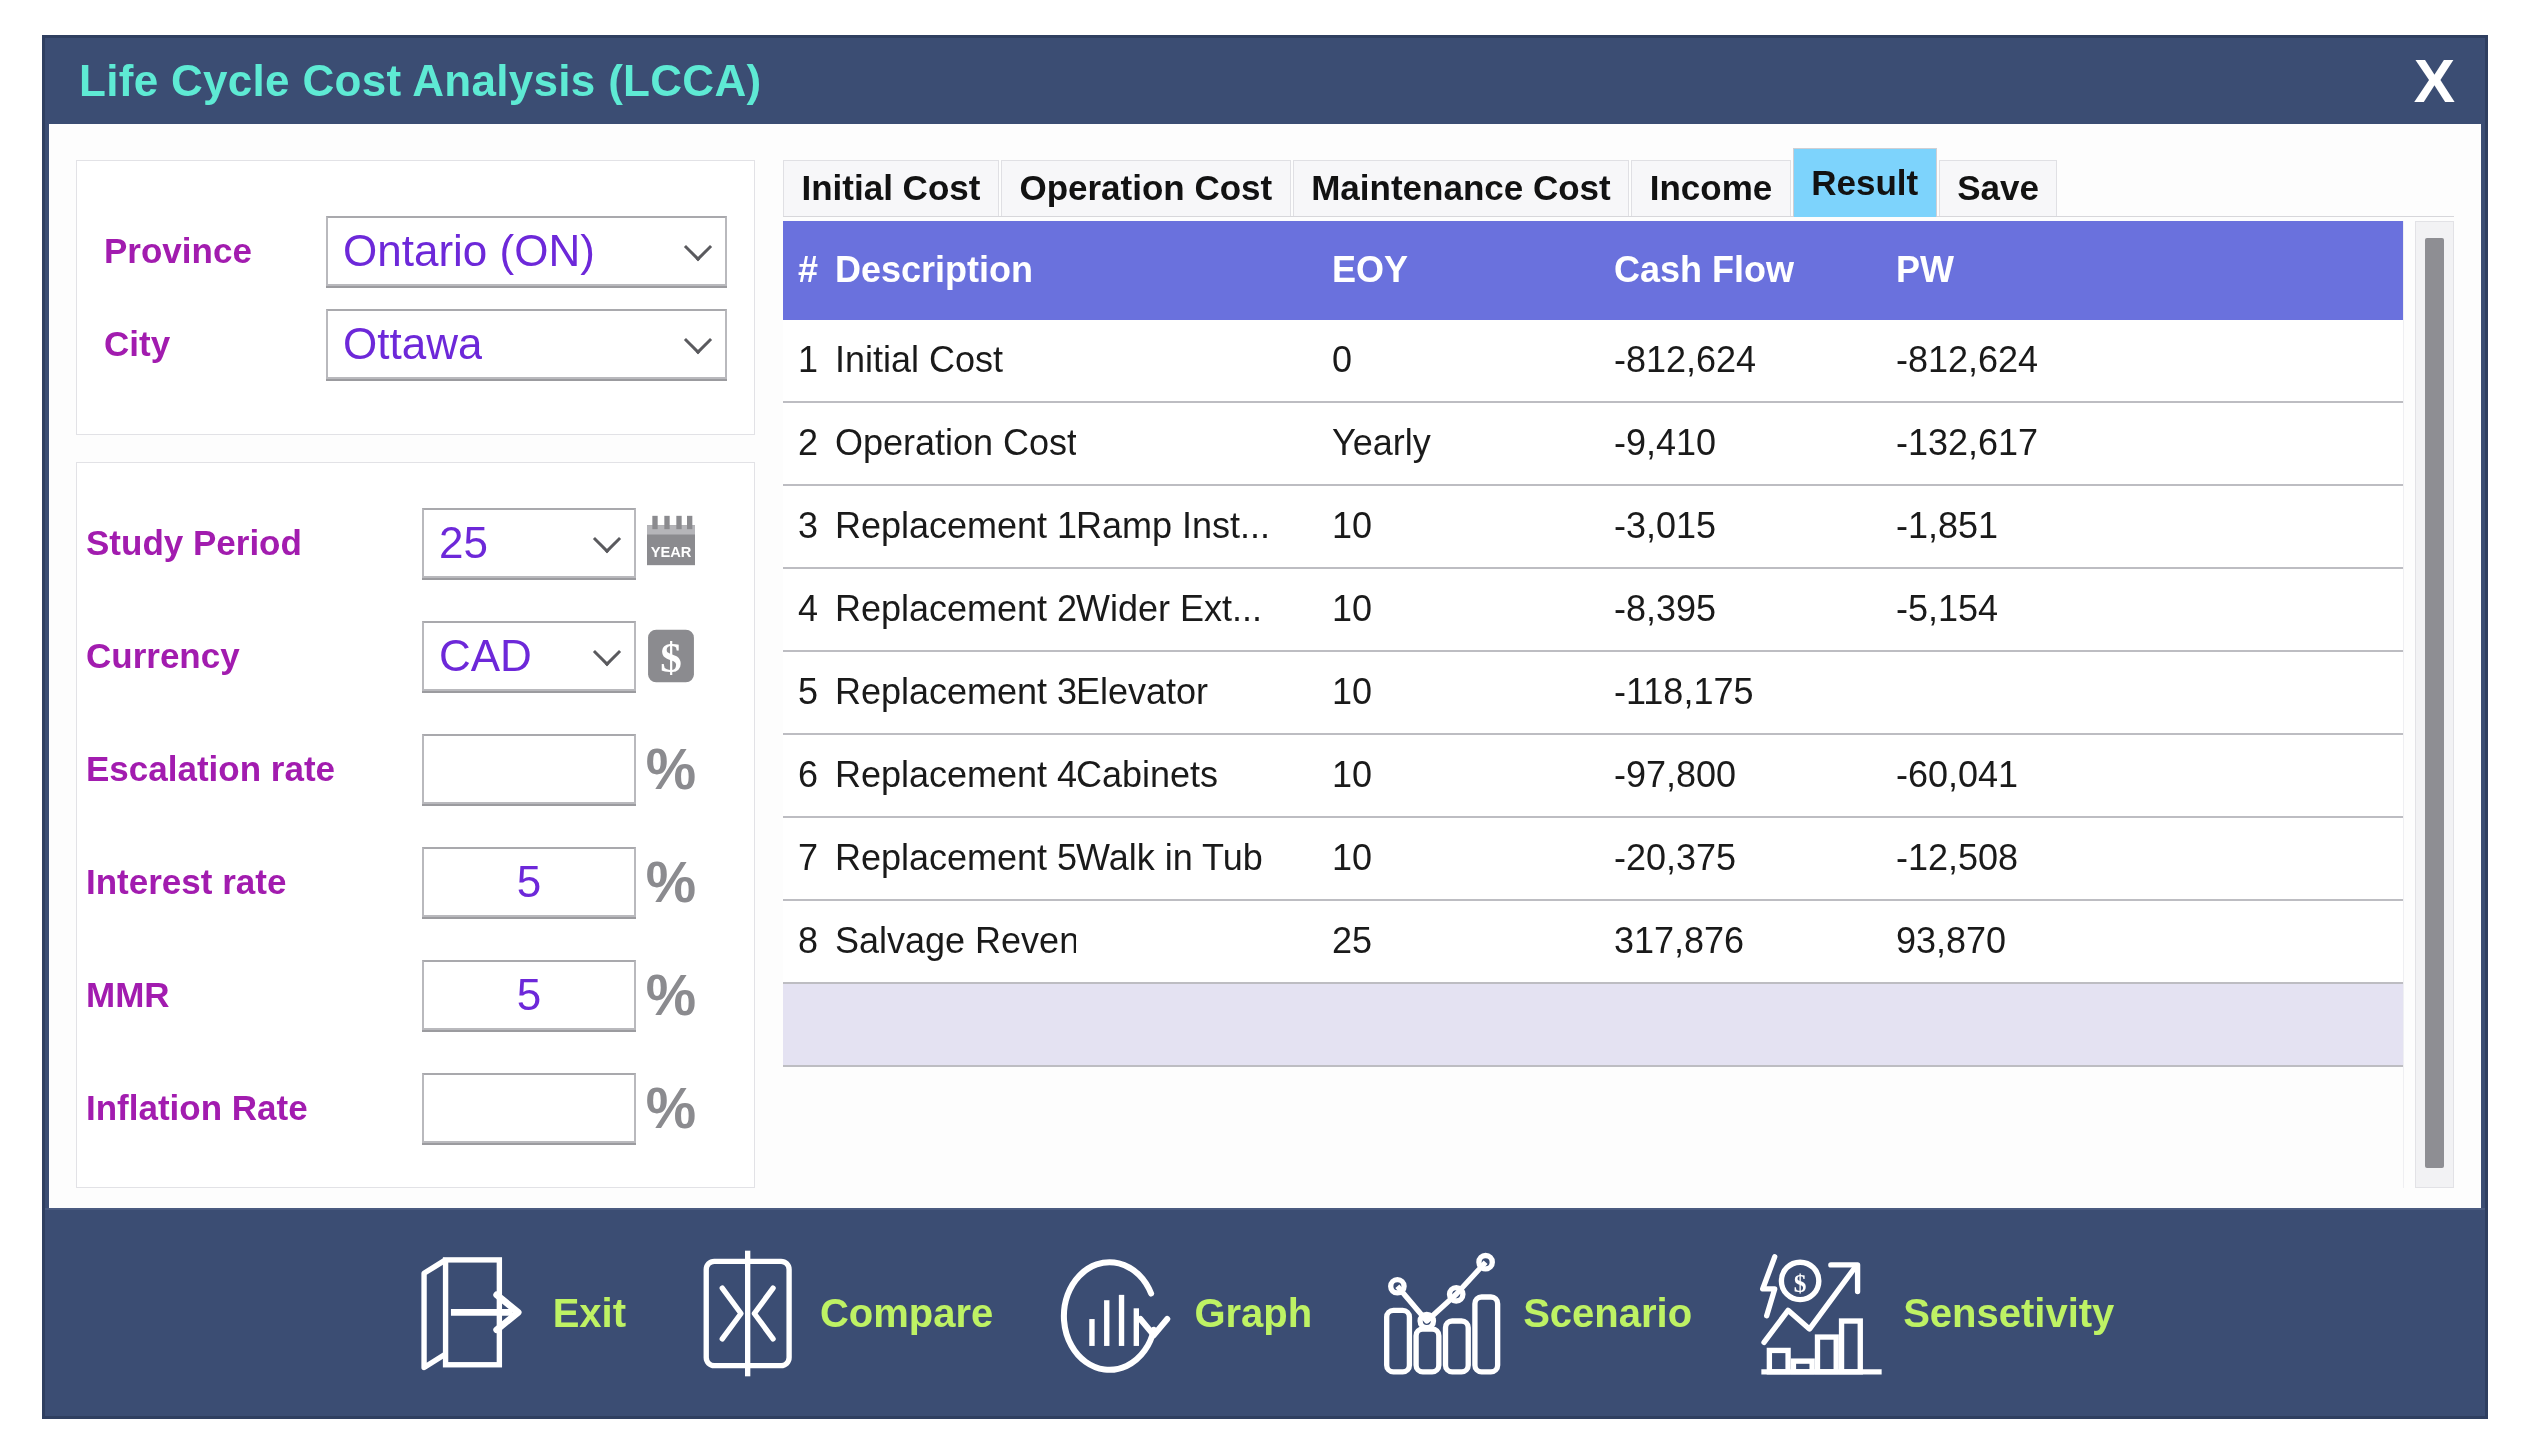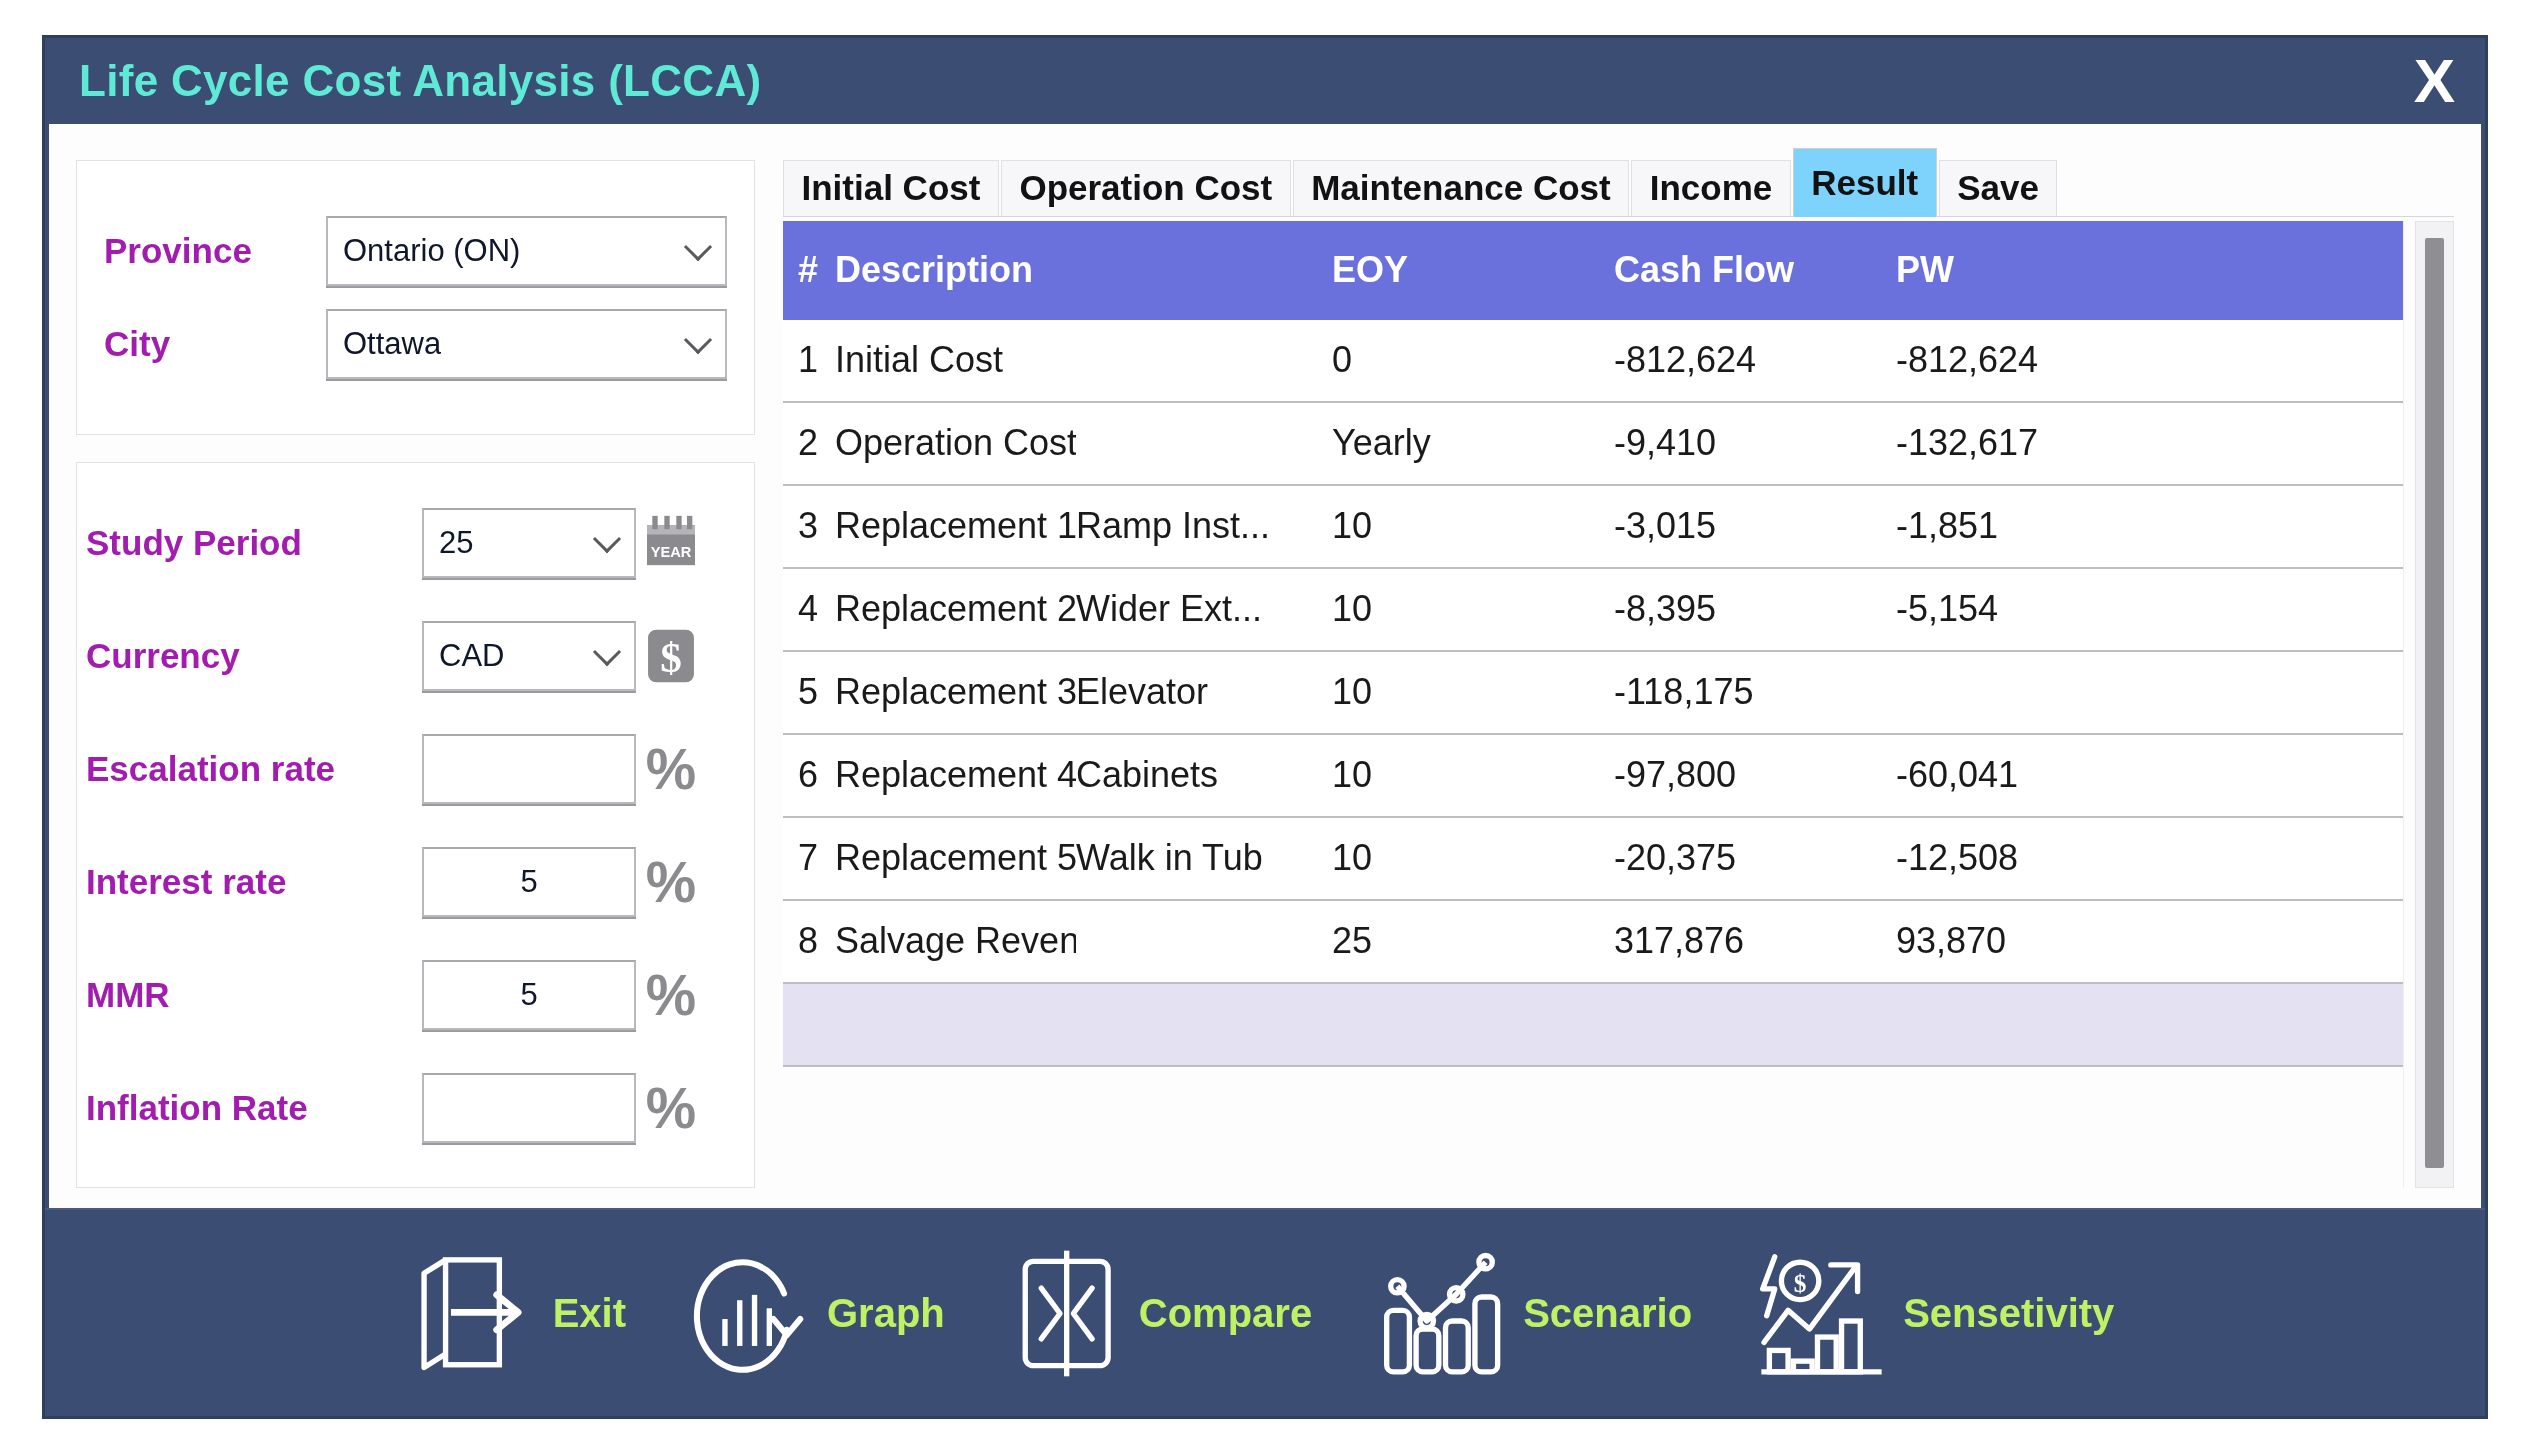--- a/index.html
+++ b/index.html
@@ -91,21 +91,21 @@
     display: flex; align-items: center;
     padding: 0 15px;
     position: relative;
     cursor: pointer;
     box-shadow: 0 2px 0 0 #9b9b9f;
   }
   .loc-box .select-ctl { width: 403px; }
   .param-box .select-ctl, .param-box .text-ctl { width: 214px; flex: 0 0 214px; }
 
   .ctl-value {
-    font-size: 31px; color: #0f172a;
+    font-size: 44px; color: #6d28d9;
     white-space: nowrap; overflow: hidden;
   }
   .text-ctl .ctl-value { width: 100%; text-align: center; }
 
   .chevron {
     position: absolute; right: 17.5px; top: 50%;
     width: 20px; height: 20px;
     border-right: 3.4px solid #5a5a5e;
     border-bottom: 3.4px solid #5a5a5e;
     transform: translateY(-70%) rotate(45deg);
@@ -483,42 +483,42 @@
           <path d="M22 8 L6 18 L6 88 L22 78" fill="none" stroke="#ffffff" stroke-width="4" stroke-linejoin="round"></path>
           <line x1="26" y1="47" x2="72" y2="47" stroke="#ffffff" stroke-width="5"></line>
           <path d="M60 34 L76 47 L60 60" fill="none" stroke="#ffffff" stroke-width="5" stroke-linecap="round" stroke-linejoin="round"></path>
         </svg>
       </div>
       <span class="tool-label">Exit</span>
     </div>
 
     <div class="tool-btn">
       <div class="tool-ico">
+        <svg width="114" height="131" viewBox="0 0 85 98">
+          <rect x="12" y="10" width="62" height="78" rx="6" fill="none" stroke="#ffffff" stroke-width="4"></rect>
+          <line x1="43" y1="2" x2="43" y2="96" stroke="#ffffff" stroke-width="4"></line>
+          <path d="M24 30 L38 49 L24 68" fill="none" stroke="#ffffff" stroke-width="4" stroke-linecap="round" stroke-linejoin="round"></path>
+          <path d="M62 30 L48 49 L62 68" fill="none" stroke="#ffffff" stroke-width="4" stroke-linecap="round" stroke-linejoin="round"></path>
+        </svg>
+      </div>
+      <span class="tool-label">Compare</span>
+    </div>
+
+    <div class="tool-btn">
+      <div class="tool-ico">
         <svg width="121" height="128" viewBox="0 0 90 95">
           <path d="M70 33 A34 40 0 1 0 72 60" fill="none" stroke="#ffffff" stroke-width="4.5" stroke-linecap="round"></path>
           <path d="M62 52 L72 64 L82 52" fill="none" stroke="#ffffff" stroke-width="4.5" stroke-linecap="round" stroke-linejoin="round"></path>
           <line x1="26" y1="52" x2="26" y2="72" stroke="#ffffff" stroke-width="4"></line>
           <line x1="37" y1="38" x2="37" y2="72" stroke="#ffffff" stroke-width="4"></line>
           <line x1="48" y1="34" x2="48" y2="72" stroke="#ffffff" stroke-width="4"></line>
           <line x1="59" y1="44" x2="59" y2="72" stroke="#ffffff" stroke-width="4"></line>
         </svg>
       </div>
       <span class="tool-label">Graph</span>
-    </div>
-
-    <div class="tool-btn">
-      <div class="tool-ico">
-        <svg width="114" height="131" viewBox="0 0 85 98">
-          <rect x="12" y="10" width="62" height="78" rx="6" fill="none" stroke="#ffffff" stroke-width="4"></rect>
-          <line x1="43" y1="2" x2="43" y2="96" stroke="#ffffff" stroke-width="4"></line>
-          <path d="M24 30 L38 49 L24 68" fill="none" stroke="#ffffff" stroke-width="4" stroke-linecap="round" stroke-linejoin="round"></path>
-          <path d="M62 30 L48 49 L62 68" fill="none" stroke="#ffffff" stroke-width="4" stroke-linecap="round" stroke-linejoin="round"></path>
-        </svg>
-      </div>
-      <span class="tool-label">Compare</span>
     </div>
 
     <div class="tool-btn">
       <div class="tool-ico">
         <svg width="131" height="134" viewBox="0 0 98 100">
           <rect x="8" y="48" width="17" height="46" rx="5" fill="none" stroke="#ffffff" stroke-width="4"></rect>
           <rect x="30" y="62" width="17" height="32" rx="5" fill="none" stroke="#ffffff" stroke-width="4"></rect>
           <rect x="52" y="56" width="17" height="38" rx="5" fill="none" stroke="#ffffff" stroke-width="4"></rect>
           <rect x="74" y="38" width="17" height="56" rx="5" fill="none" stroke="#ffffff" stroke-width="4"></rect>
           <polyline points="16,30 38,56 60,36 82,12" fill="none" stroke="#ffffff" stroke-width="4" stroke-linejoin="round"></polyline>

